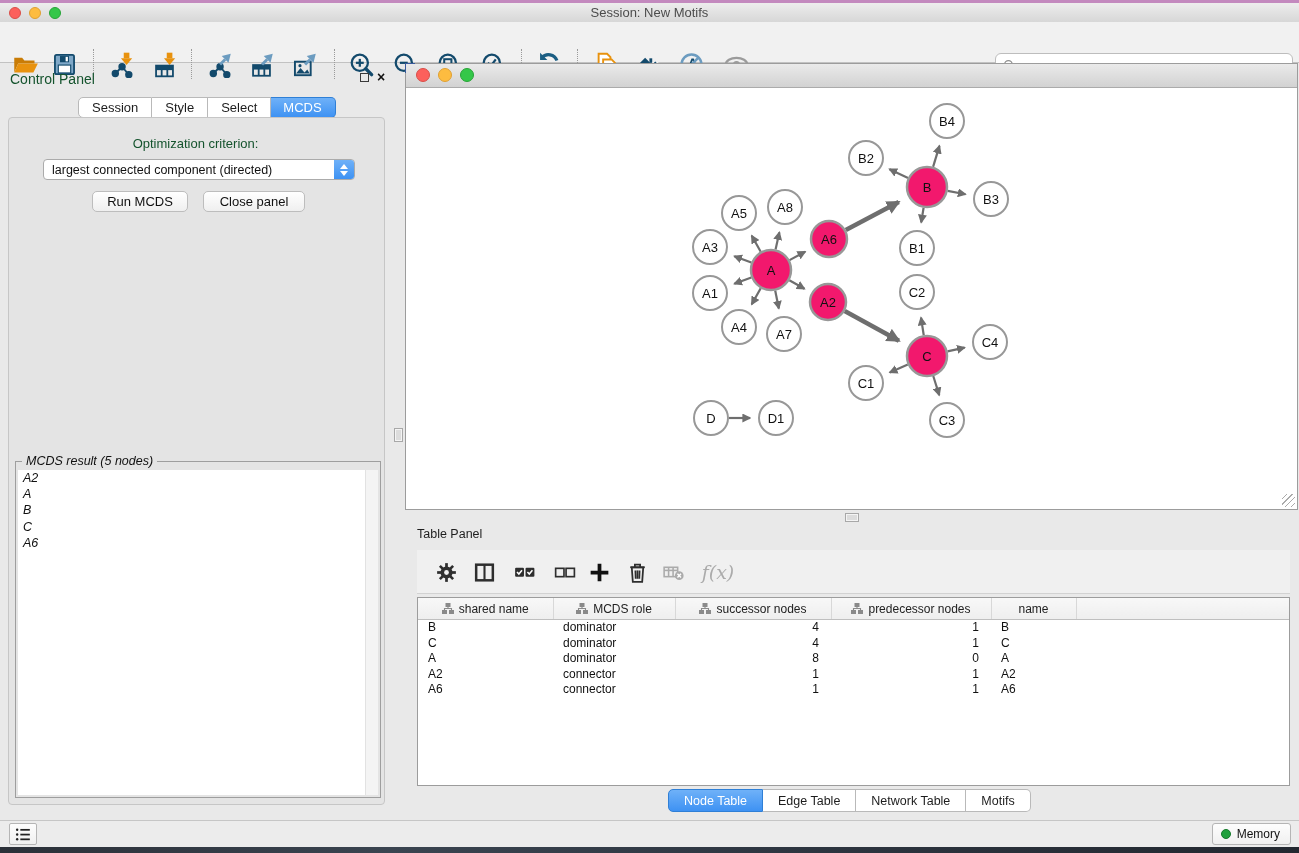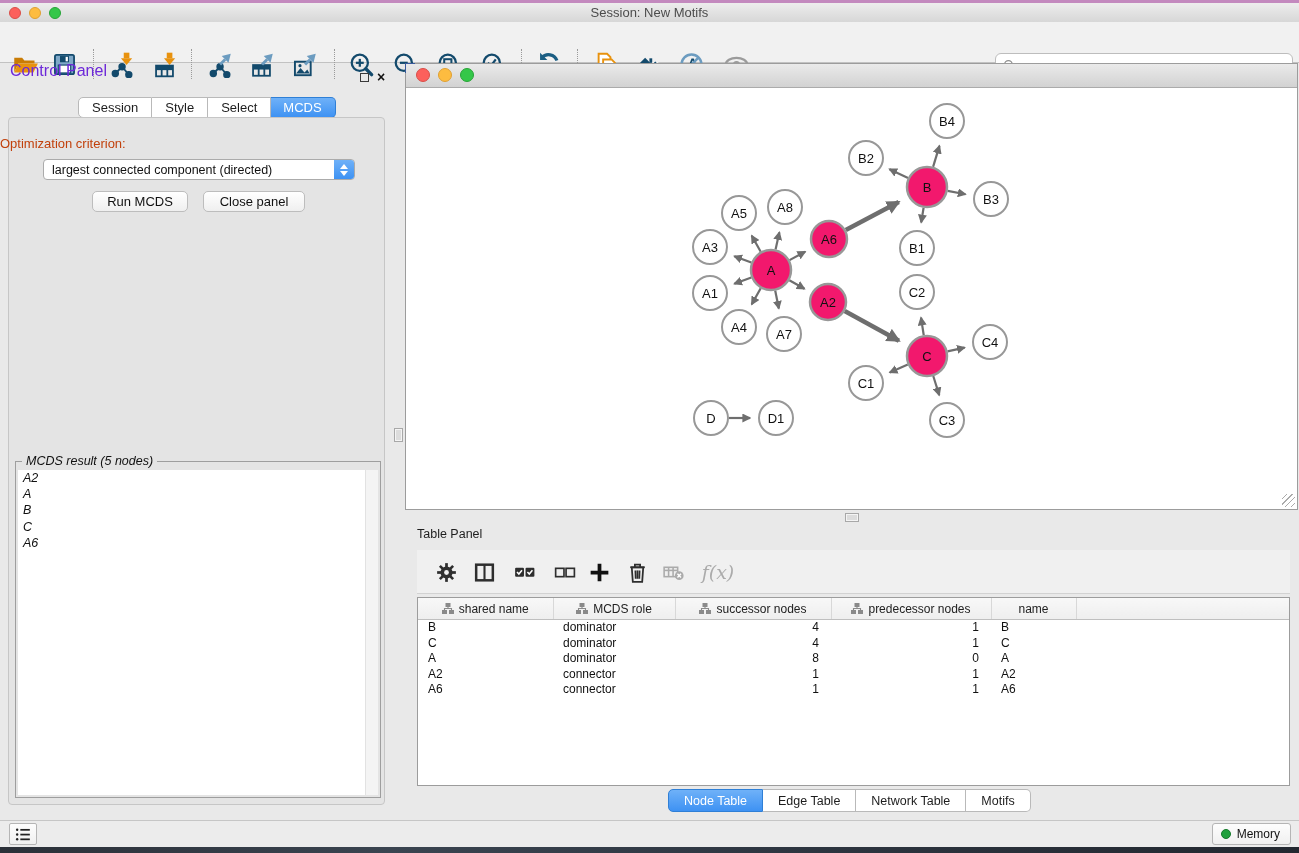--- a/index.html
+++ b/index.html
@@ -31,34 +31,34 @@
     align-items:center; justify-content:center; background:transparent; border:0; padding:0; cursor:default; }
   .tb-sep { position:absolute; top:27px; height:30px; border-left:1px dotted #9A9A9A; }
   .searchbox { position:absolute; left:995px; top:31px; width:296px; height:23px;
     background:#fff; border:1px solid #BDBDBD; border-radius:6px; display:flex; align-items:center; }
   .searchbox svg { margin-left:7px; flex:0 0 auto; }
   .searchbox input { flex:1; border:0; outline:none; background:transparent; height:17px;
     font-size:12.5px; font-family:"Liberation Sans",sans-serif; margin:0 8px 0 5px; padding:0; }
 
   
   .control-panel { left:0; top:62px; width:391px; height:758px; }
-  .cp-title { position:absolute; left:10px; top:0; font-size:16px; color:#6d28d9; }
+  .cp-title { position:absolute; left:10px; top:9px; font-size:14px; color:#14532d; }
   .float-btn { position:absolute; width:9px; height:9px; border:1.5px solid #3A3A3A; box-sizing:border-box; }
   .close-btn { position:absolute; font-size:14px; font-weight:bold; color:#111; line-height:10px; }
   .cp-tabs { position:absolute; left:78px; top:35px; display:flex; height:21px; }
   .seg { box-sizing:border-box; border:1px solid #B9B9B9; border-left:none; background:#fff;
     color:#1D1D1D; display:flex; align-items:center; justify-content:center; padding:0 13px;
     font-size:13px; cursor:default; white-space:nowrap; }
   .seg:first-child { border-left:1px solid #B9B9B9; border-radius:5px 0 0 5px; }
   .seg:last-child { border-radius:0 5px 5px 0; }
   .seg.active { background:linear-gradient(#6FB1F8,#3E92F3); border-color:#2F7FD6; color:#fff;padding-left:12px; }
   .cp-content { position:absolute; left:8px; top:55px; width:375px; height:686px;
     background:#E4E4E4; border:1px solid #C6C6C6; border-radius:4px; }
-  .criterion-label { position:absolute; left:0; width:100%; top:74px; text-align:left;
-    font-size:13px; color:#c2410c; }
+  .criterion-label { position:absolute; left:0; width:100%; top:74px; text-align:center;
+    font-size:13px; color:#14532d; }
   .dropdown { position:absolute; left:43px; top:97px; width:312px; height:21px; background:#fff;
     border:1px solid #ABABAB; border-radius:4px; box-sizing:border-box; display:flex; align-items:center; }
   .dropdown .dd-text { flex:1; font-size:12.5px; color:#111; padding-left:8px; white-space:nowrap; }
   .dd-stepper { width:20px; height:100%; background:linear-gradient(#6FB1F8,#3E92F3);
     border-radius:0 3px 3px 0; display:flex; flex-direction:column; align-items:center; justify-content:center; gap:2px; }
   .dd-up { width:0; height:0; border-left:4px solid transparent; border-right:4px solid transparent; border-bottom:5px solid #fff; }
   .dd-down { width:0; height:0; border-left:4px solid transparent; border-right:4px solid transparent; border-top:5px solid #fff; }
   .aqua-btn { position:absolute; top:129px; height:21px; background:linear-gradient(#FFFFFF,#EFEFEF);
     border:1px solid #BDBDBD; border-radius:5px; font-size:13px; color:#111;
     font-family:"Liberation Sans",sans-serif; display:flex; align-items:center; justify-content:center; cursor:default; }

